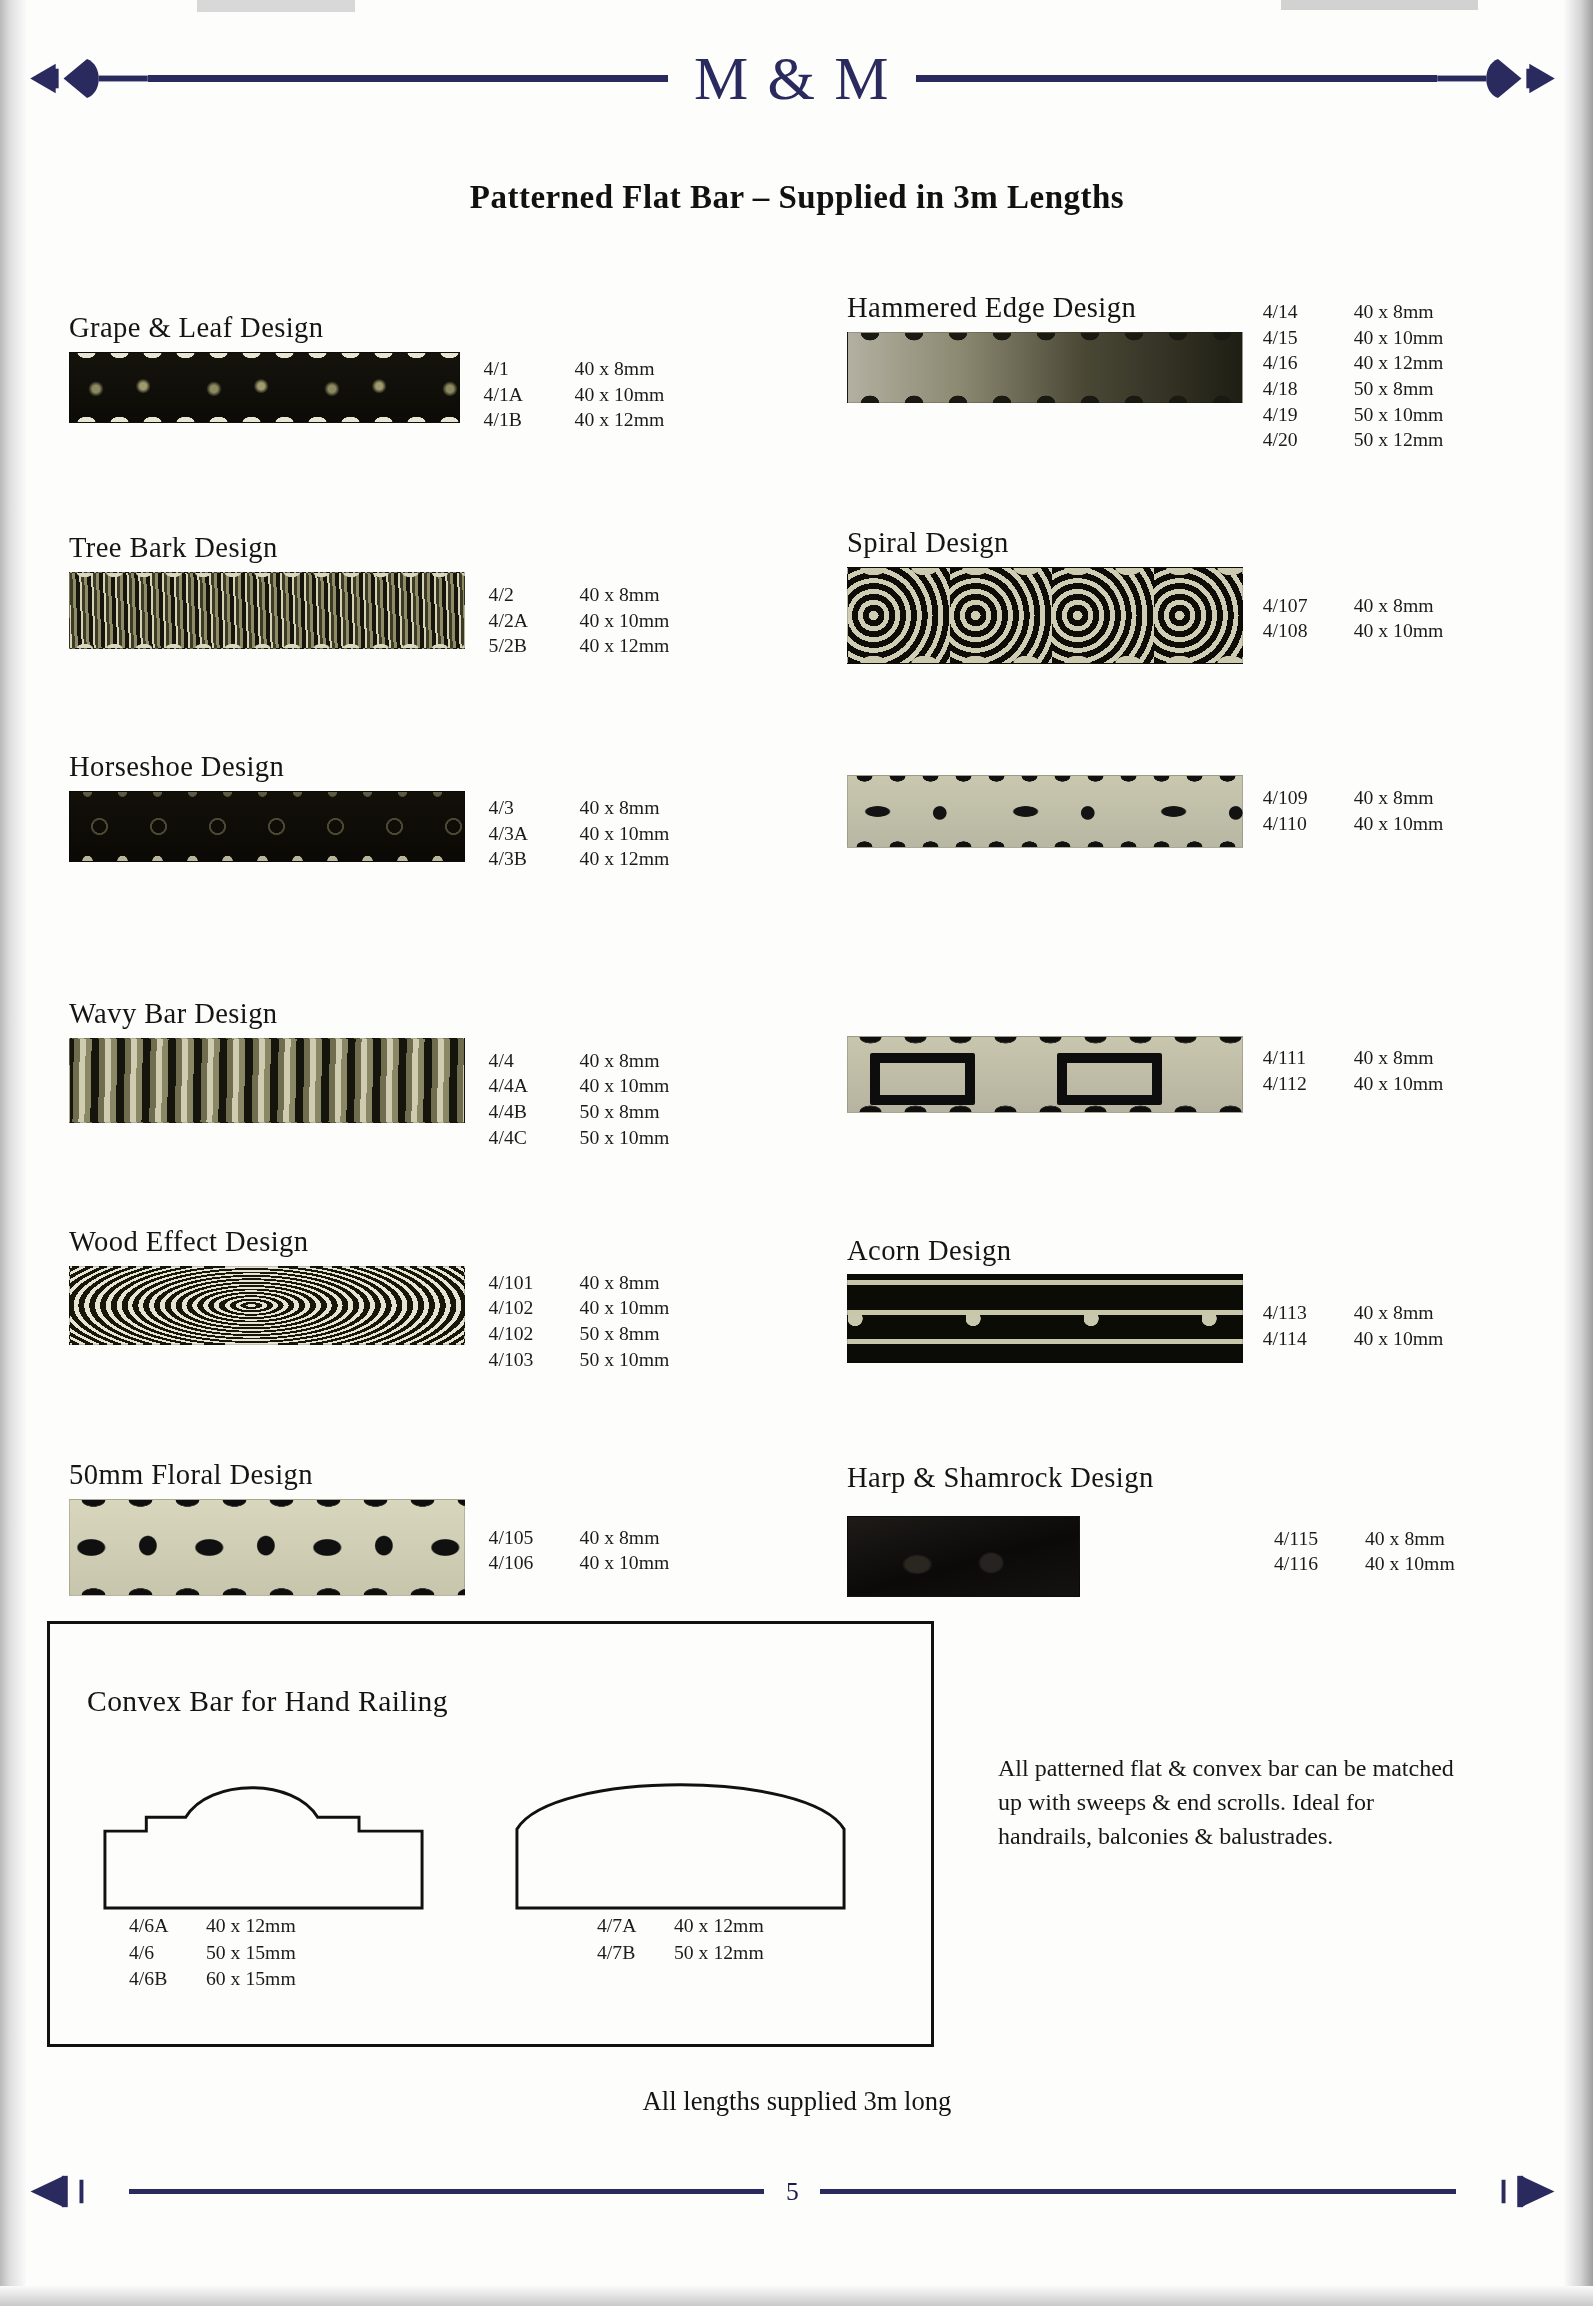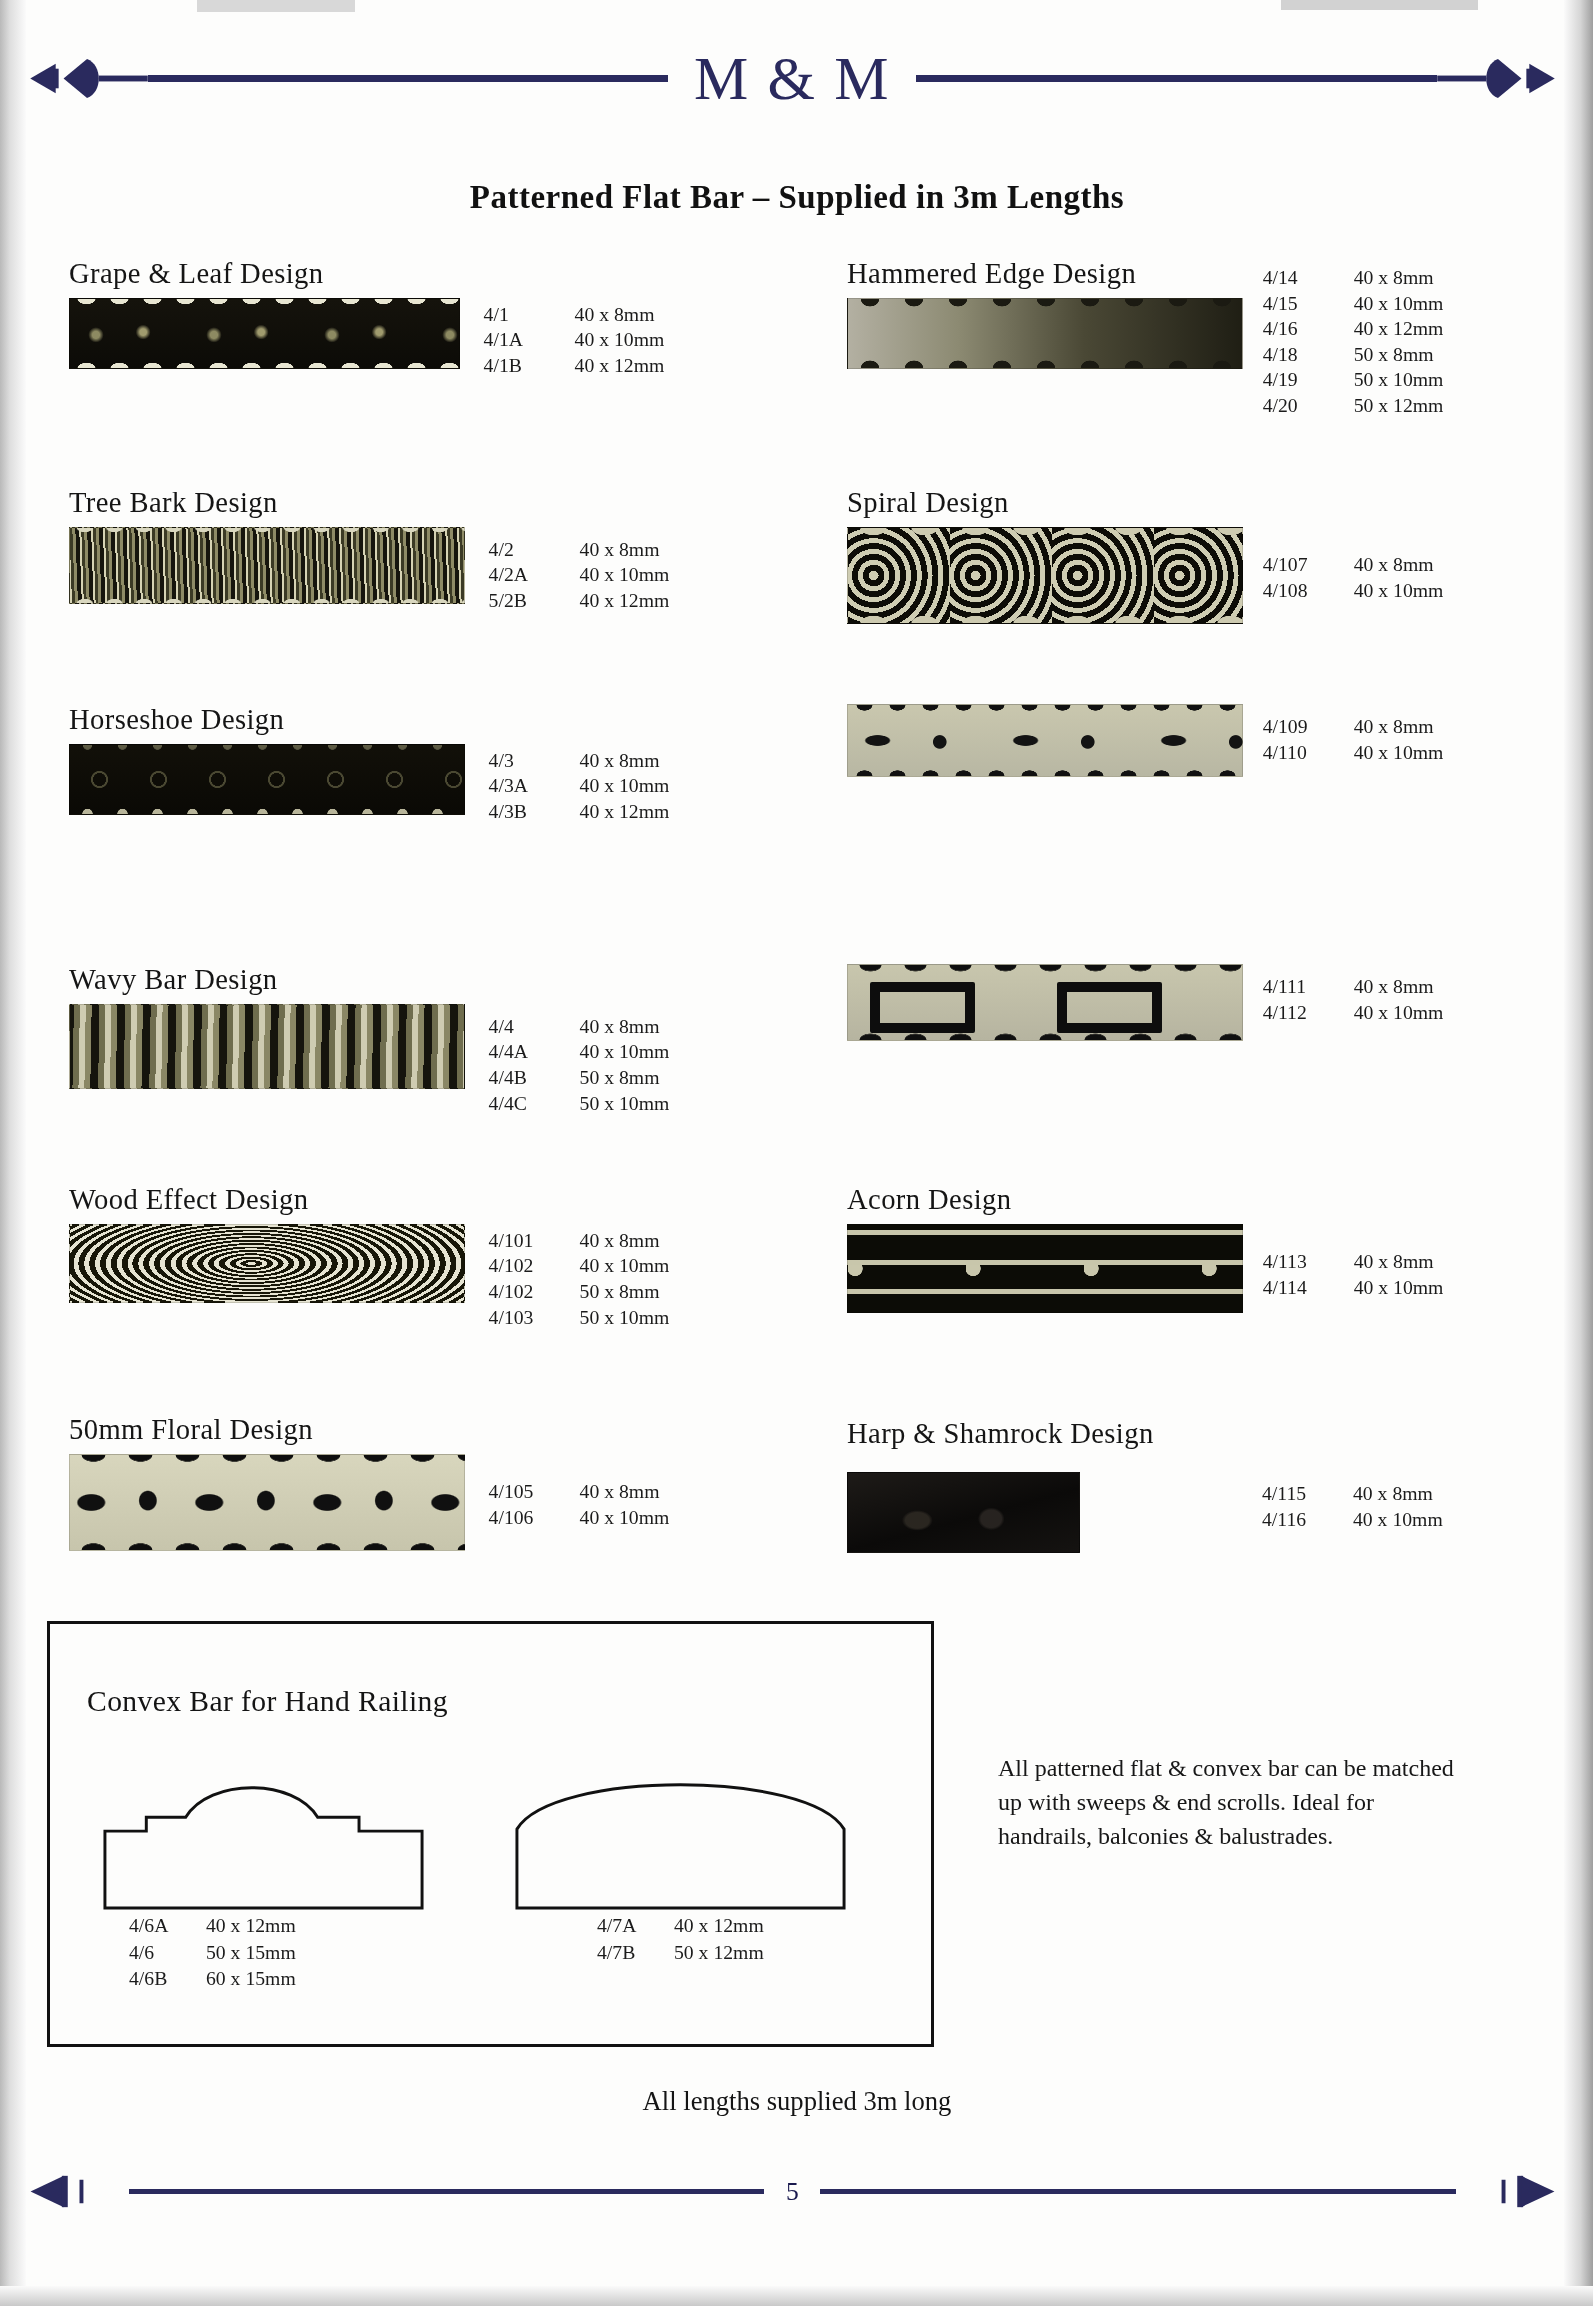--- a/index.html
+++ b/index.html
@@ -105,20 +105,21 @@
   
   .grid {
     position: absolute;
     top: 258px;
     left: 69px;
     width: 1468px;
   }
   .row {
     display: flex;
     width: 100%;
+    align-items: center;
   }
   .cell {
     position: relative;
     box-sizing: border-box;
   }
   .cell.left  { width: 778px; padding-right: 9.9px; }
   .cell.right { width: 690px; }
 
   .design-title {
     font-family: "Liberation Serif", "DejaVu Serif", serif;
@@ -572,21 +573,21 @@
               </div>
             <div class="line">
                 <span class="code">4/106</span>
                 <span class="size">40 x 10mm</span>
               </div>
           </div>
         </div>
       </div>
       <div class="cell right" style="padding-top:3.9px;">
         <div class="design-title">Harp &amp; Shamrock Design</div>
-        <div class="specimen-row" style="margin-top:21.7px;">
+        <div class="specimen-row" style="margin-top:21.7px;gap:12px;">
           <div class="bar tex-harp" style="width:231px;height:79px;"></div>
           <div class="codes pad-top-lg" style="margin-left:182px;">
             <div class="line">
                 <span class="code">4/115</span>
                 <span class="size">40 x 8mm</span>
               </div>
             <div class="line">
                 <span class="code">4/116</span>
                 <span class="size">40 x 10mm</span>
               </div>

